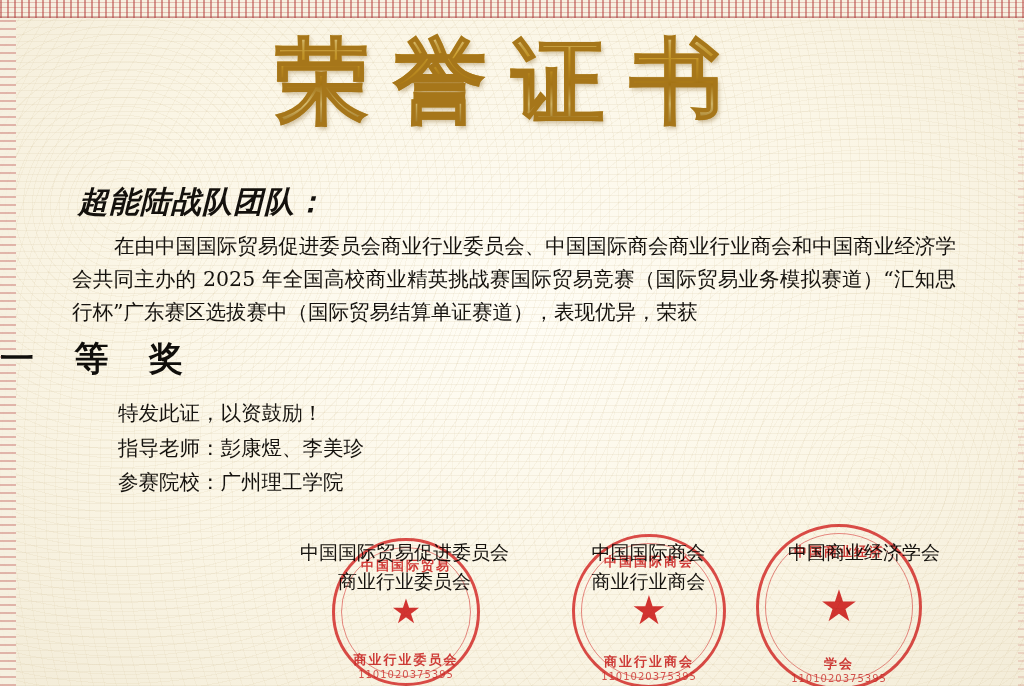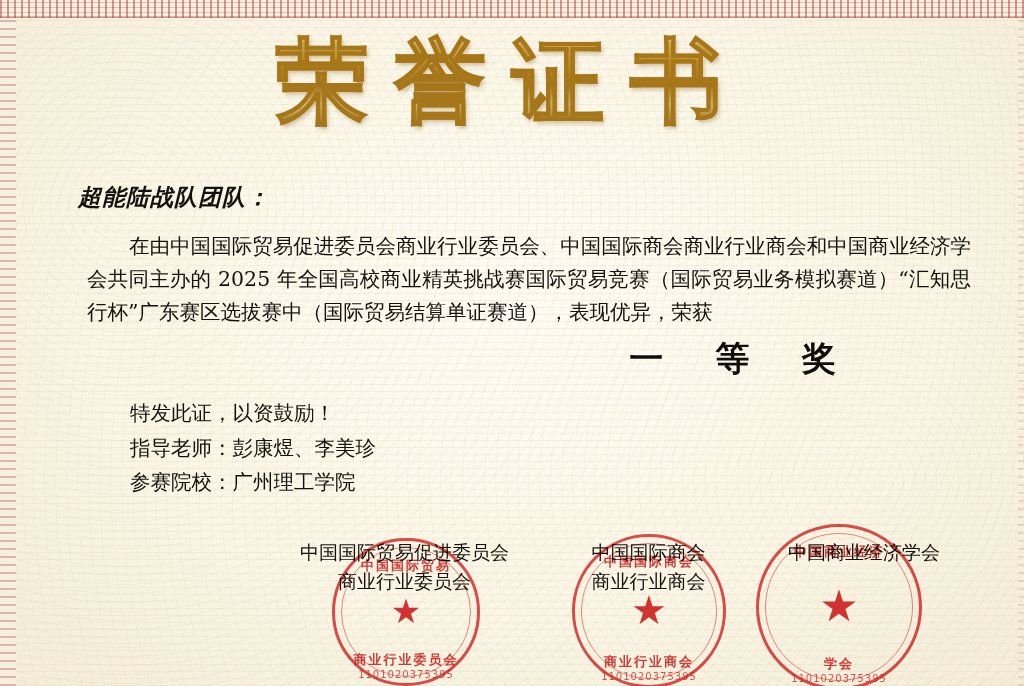--- a/index.html
+++ b/index.html
@@ -106,65 +106,64 @@
     -webkit-text-stroke: 1.5px #a6761a;
     text-shadow: 2px 3px 4px rgba(120, 80, 10, .35);
     white-space: nowrap;
   }
 
   
   .salutation {
     position: absolute;
     top: 182px;
     left: 78px;
-    font-size: 23px;
+    font-size: 30px;
     font-weight: bold;
     font-style: italic;
     font-family: "DejaVu Serif", serif;
     color: #14110d;
     letter-spacing: 1px;
   }
 
   .paragraph {
     position: absolute;
     top: 230px;
     left: 72px;
     width: 884px;
     font-size: 20.5px;
     line-height: 33px;
     color: #15120e;
     text-align: justify;
     text-indent: 42px;
     font-family: "DejaVu Serif", serif;
-    margin-left: 15px;
   }
 
   .award {
     position: absolute;
     top: 336px;
     left: 0;
     width: 852px;
-    text-align: right;
+    text-align: left;
     font-size: 34px;
     font-weight: bold;
     letter-spacing: 16px;
     color: #100e0b;
-    font-family: Liberation Mono, monospace;
+    font-family: Liberation Serif, serif;
   }
 
   .details {
     position: absolute;
     top: 396px;
     left: 118px;
     font-size: 20.5px;
     line-height: 34.5px;
     color: #15120e;
     font-family: "DejaVu Serif", serif;
   }
-  .details div { white-space: nowrap; margin-left: 12px; }
+  .details div { white-space: nowrap; }
 
   
   .orgs {
     position: absolute;
     top: 538px;
     left: 300px;
     width: 640px;
     display: flex;
     justify-content: space-between;
     font-size: 19px;

